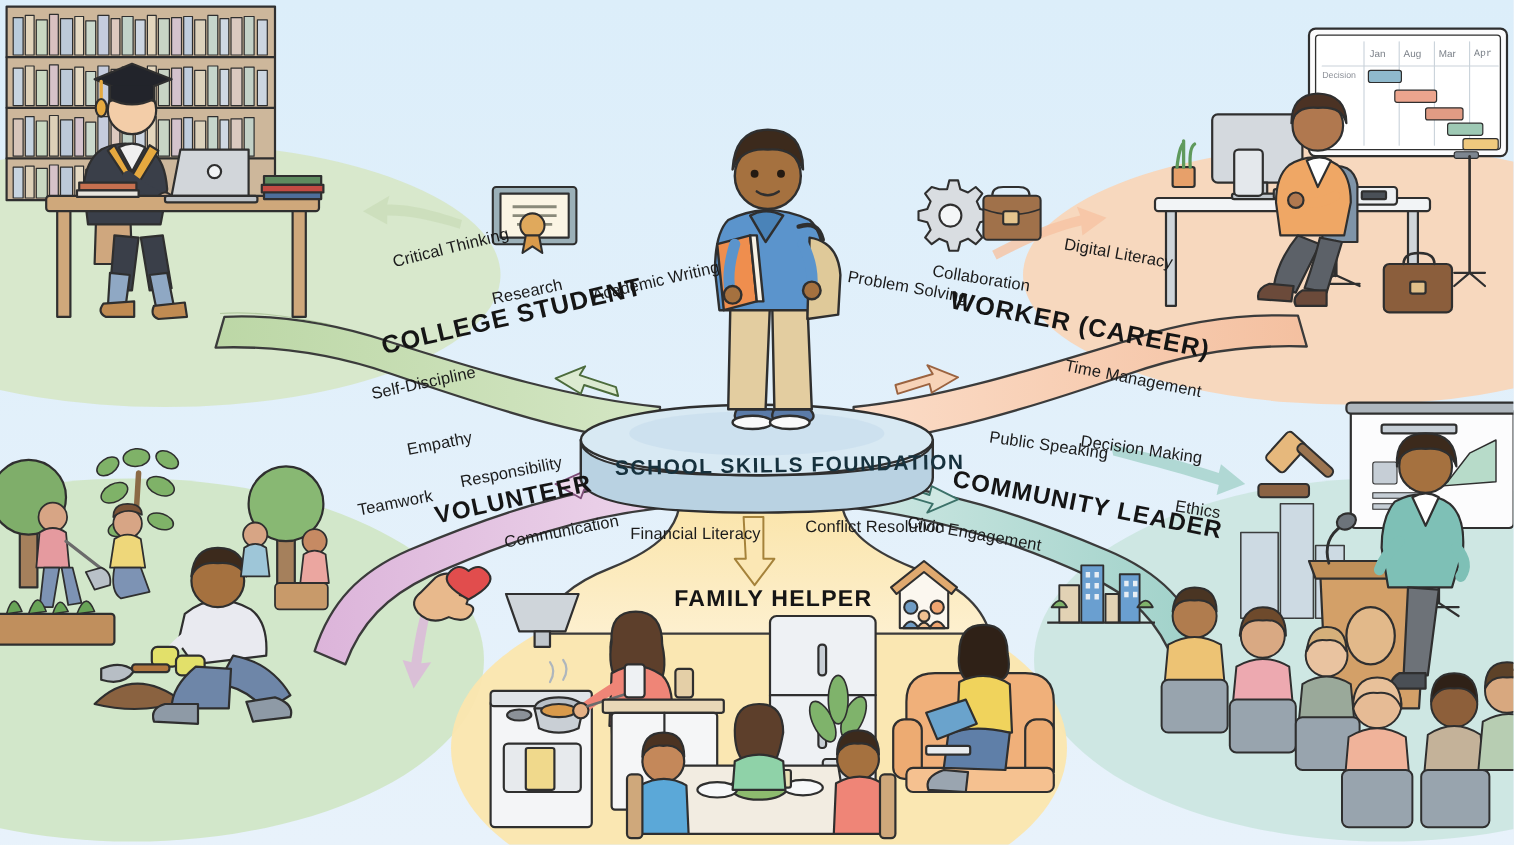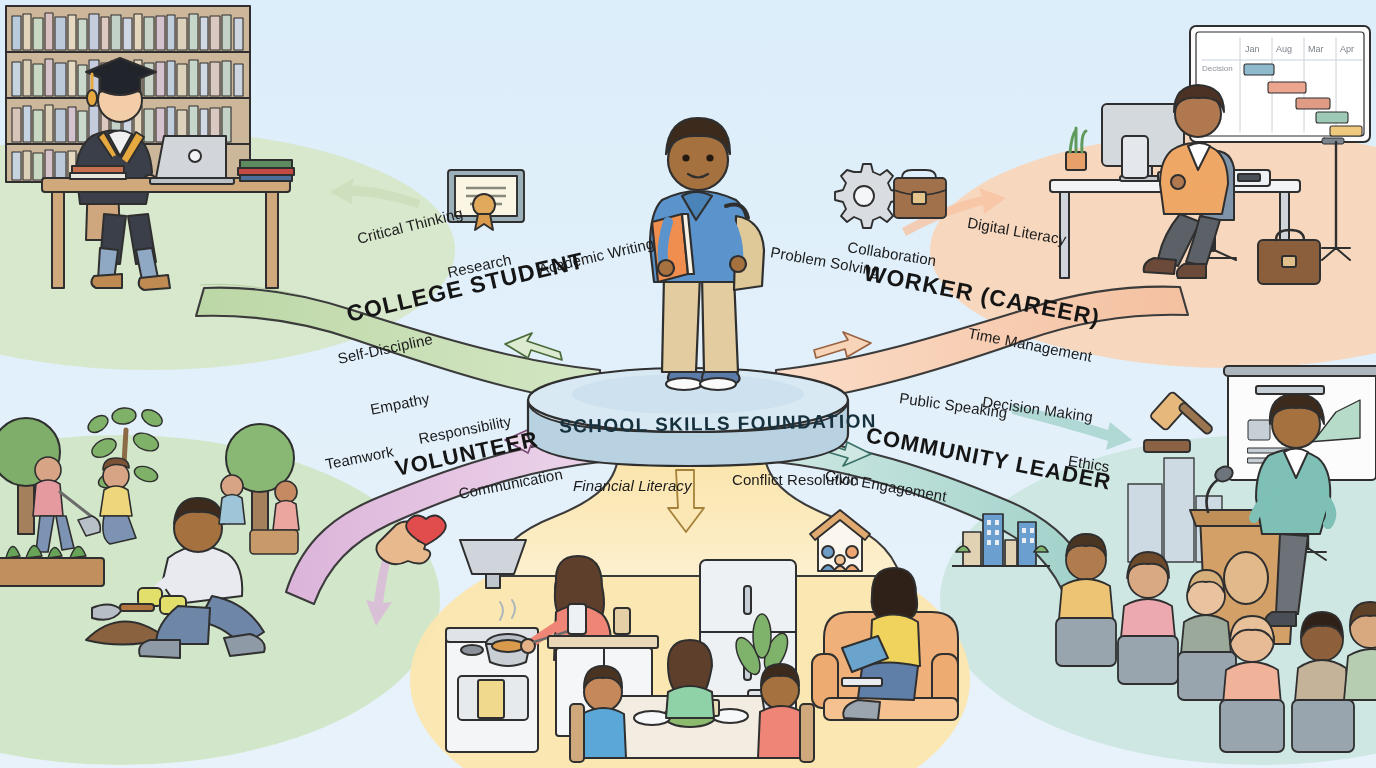--- a/index.html
+++ b/index.html
@@ -609,21 +609,21 @@
         <rect x="1022" y="538" width="4" height="5"></rect>
           <rect x="1030" y="538" width="4" height="5"></rect>
       </g>
     </g>
   </svg>
 
   <div class="label-abs" style="left:1202px;top:64px;font-size:8px;color:#8d9199;">Decision</div>
   <div class="label-abs" style="left:1245px;top:44px;font-size:9px;color:#7b8189;">Jan</div>
   <div class="label-abs" style="left:1276px;top:44px;font-size:9px;color:#7b8189;">Aug</div>
   <div class="label-abs" style="left:1308px;top:44px;font-size:9px;color:#7b8189;text-align:right;">Mar</div>
-  <div class="label-abs" style="left:1340px;top:44px;font-size:9px;color:#7b8189;">Apr</div>
+  <div class="label-abs" style="left:1340px;top:44px;font-size:9px;color:#7b8189;font-family:Liberation Mono, monospace;">Apr</div>
 
   <div class="label-abs skill two" style="left:356px;top:218px;transform:rotate(-14deg);">Critical Thinking</div>
   <div class="label-abs skill" style="left:447px;top:258px;transform:rotate(-12deg);">Research</div>
   <div class="label-abs skill two" style="left:538px;top:253px;transform:rotate(-13deg);width:78px;">Academic Writing</div>
   <div class="label-abs skill" style="left:337px;top:341px;transform:rotate(-12deg);">Self-Discipline</div>
   <div class="label-abs pathname" style="left:344px;top:274px;font-size:23px;transform:rotate(-13deg);">COLLEGE STUDENT</div>
 
   <div class="label-abs skill two" style="left:770px;top:250px;transform:rotate(10deg);width:68px;">Problem Solving</div>
   <div class="label-abs skill" style="left:847px;top:246px;transform:rotate(9deg);">Collaboration</div>
   <div class="label-abs skill two" style="left:967px;top:220px;transform:rotate(10deg);width:62px;">Digital Literacy</div>
@@ -635,18 +635,19 @@
   <div class="label-abs skill" style="left:325px;top:450px;transform:rotate(-11deg);">Teamwork</div>
   <div class="label-abs skill" style="left:458px;top:476px;transform:rotate(-11deg);">Communication</div>
   <div class="label-abs pathname" style="left:394px;top:441px;font-size:22px;transform:rotate(-12deg);">VOLUNTEER</div>
 
   <div class="label-abs skill two" style="left:899px;top:394px;transform:rotate(8deg);width:56px;">Public Speaking</div>
   <div class="label-abs skill two" style="left:982px;top:398px;transform:rotate(8deg);width:62px;">Decision Making</div>
   <div class="label-abs skill" style="left:1068px;top:456px;transform:rotate(9deg);">Ethics</div>
   <div class="label-abs skill" style="left:824px;top:478px;transform:rotate(10deg);">Civic Engagement</div>
   <div class="label-abs pathname" style="left:864px;top:446px;font-size:22px;transform:rotate(11deg);">COMMUNITY LEADER</div>
 
-  <div class="label-abs skill two" style="left:573px;top:478px;width:70px;font-style:italic;">Financial Literacy</div>
+  <div class="label-abs skill two" style="left:573px;top:478px;width:70px;">Financial Literacy</div>
   <div class="label-abs skill two" style="left:732px;top:472px;width:78px;">Conflict Resolution</div>
+  <div class="label-abs pathname" style="left:613px;top:533px;font-size:21px;">FAMILY HELPER</div>
 
   <div class="label-abs hubtext" style="left:559px;top:413px;transform:rotate(-1deg);">SCHOOL SKILLS FOUNDATION</div>
 
 </div>
 
 </body></html>

